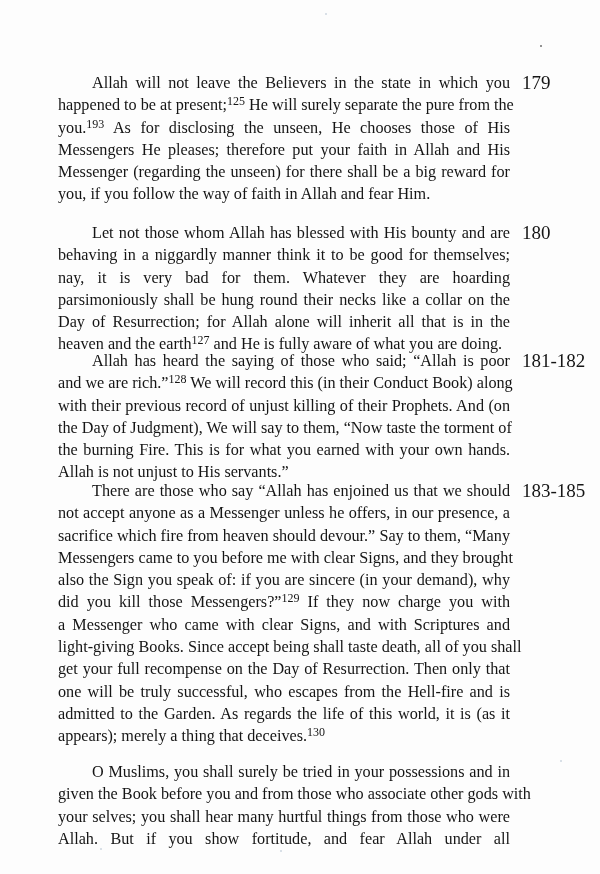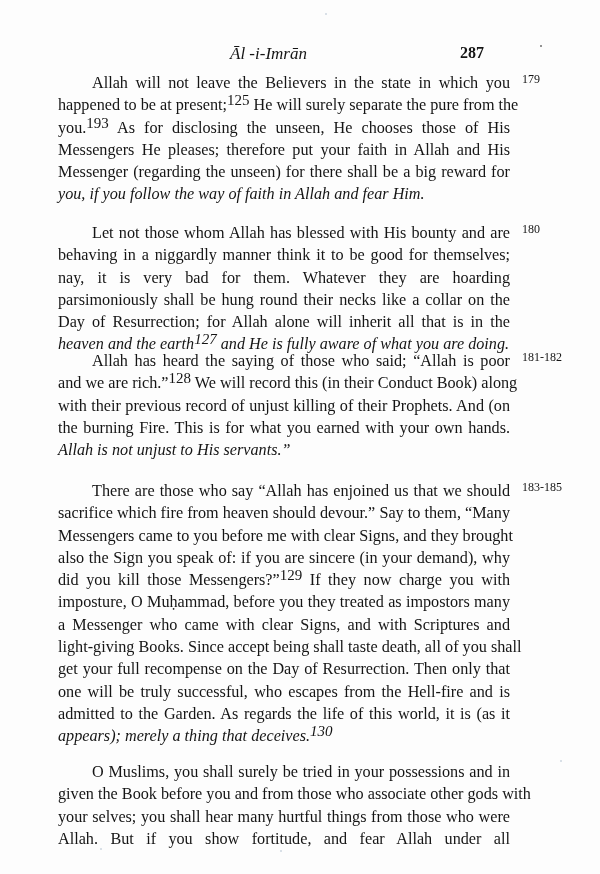--- a/index.html
+++ b/index.html
@@ -5,35 +5,31 @@
   html, body { margin: 0; padding: 0; background: #ffffff; }
   body { width: 600px; height: 874px; position: relative; overflow: hidden;
          font-family: "Liberation Serif", "DejaVu Serif", serif; color: #151515; }
   .page { position: absolute; left: 0; top: 0; width: 600px; height: 874px; background: #fdfdfd; }
   .header { position: absolute; top: 40px; left: 0; width: 600px; height: 24px; }
   .running-title { position: absolute; left: 230px; top: 4px; font-style: italic; font-size: 17px; }
   .page-number { position: absolute; left: 460px; top: 4px; font-weight: bold; font-size: 16px; }
   .para { position: absolute; left: 58px; width: 452px; font-size: 16.2px; line-height: 22.3px;
           text-align: justify; text-align-last: left; }
   .para .line { display: block; white-space: nowrap; text-align: justify; text-align-last: justify; height: 22.3px; }
-  .para .line.last { text-align-last: left; font-style: italic; }
+  .para .line.last { text-align-last: left; }
   .para .line.indent { padding-left: 34px; }
-  .verse-ref { position: absolute; left: 522px; font-size: 12px; white-space: nowrap; }
-  sup { font-size: 15px; vertical-align: 5px; line-height: 0; }
+  .verse-ref { position: absolute; left: 522px; font-size: 19px; white-space: nowrap; }
+  sup { font-size: 12px; vertical-align: 5px; line-height: 0; }
   .speck { position: absolute; width: 2px; height: 2px; background: #b9c6d4; border-radius: 1px; opacity: .7; }
 </style>
 </head>
 <body>
 
 <div class="page">
 
-  <div class="header">
-    <span class="running-title">Āl -i-Imrān</span>
-    <span class="page-number">287</span>
-  </div>
 
   <div class="para" style="top:72px">
     <span class="line indent">Allah will not leave the Believers in the state in which you</span>
     <span class="line"><span>happened to be at present;</span><sup>125</sup><span> He will surely separate the pure from the</span></span>
     <span class="line"><span>you.</span><sup>193</sup><span> As for disclosing the unseen, He chooses those of His</span></span>
     <span class="line">Messengers He pleases; therefore put your faith in Allah and His</span>
     <span class="line">Messenger (regarding the unseen) for there shall be a big reward for</span>
     <span class="line last">you, if you follow the way of faith in Allah and fear Him.</span>
   </div>
   <span class="verse-ref" style="top:72px">179</span>
@@ -45,32 +41,33 @@
     <span class="line">parsimoniously shall be hung round their necks like a collar on the</span>
     <span class="line">Day of Resurrection; for Allah alone will inherit all that is in the</span>
     <span class="line last"><span>heaven and the earth</span><sup>127</sup><span> and He is fully aware of what you are doing.</span></span>
   </div>
   <span class="verse-ref" style="top:222px">180</span>
 
   <div class="para" style="top:350px">
     <span class="line indent">Allah has heard the saying of those who said; “Allah is poor</span>
     <span class="line"><span>and we are rich.”</span><sup>128</sup><span> We will record this (in their Conduct Book) along</span></span>
     <span class="line">with their previous record of unjust killing of their Prophets. And (on</span>
+    <span class="line">the Day of Judgment), We will say to them, “Now taste the torment of</span>
     <span class="line">the burning Fire. This is for what you earned with your own hands.</span>
     <span class="line last">Allah is not unjust to His servants.”</span>
   </div>
   <span class="verse-ref" style="top:350px">181-182</span>
 
   <div class="para" style="top:480px">
     <span class="line indent">There are those who say “Allah has enjoined us that we should</span>
+    <span class="line">not accept anyone as a Messenger unless he offers, in our presence, a</span>
     <span class="line">sacrifice which fire from heaven should devour.” Say to them, “Many</span>
     <span class="line">Messengers came to you before me with clear Signs, and they brought</span>
     <span class="line">also the Sign you speak of: if you are sincere (in your demand), why</span>
     <span class="line"><span>did you kill those Messengers?”</span><sup>129</sup><span> If they now charge you with</span></span>
-    <span class="line">imposture, O Muḥammad, before you they treated as impostors many</span>
     <span class="line">a Messenger who came with clear Signs, and with Scriptures and</span>
     <span class="line">light-giving Books. Since accept being shall taste death, all of you shall</span>
     <span class="line">get your full recompense on the Day of Resurrection. Then only that</span>
     <span class="line">one will be truly successful, who escapes from the Hell-fire and is</span>
     <span class="line">admitted to the Garden. As regards the life of this world, it is (as it</span>
     <span class="line last"><span>appears); merely a thing that deceives.</span><sup>130</sup></span>
   </div>
   <span class="verse-ref" style="top:480px">183-185</span>
 
   <div class="para" style="top:761px">

